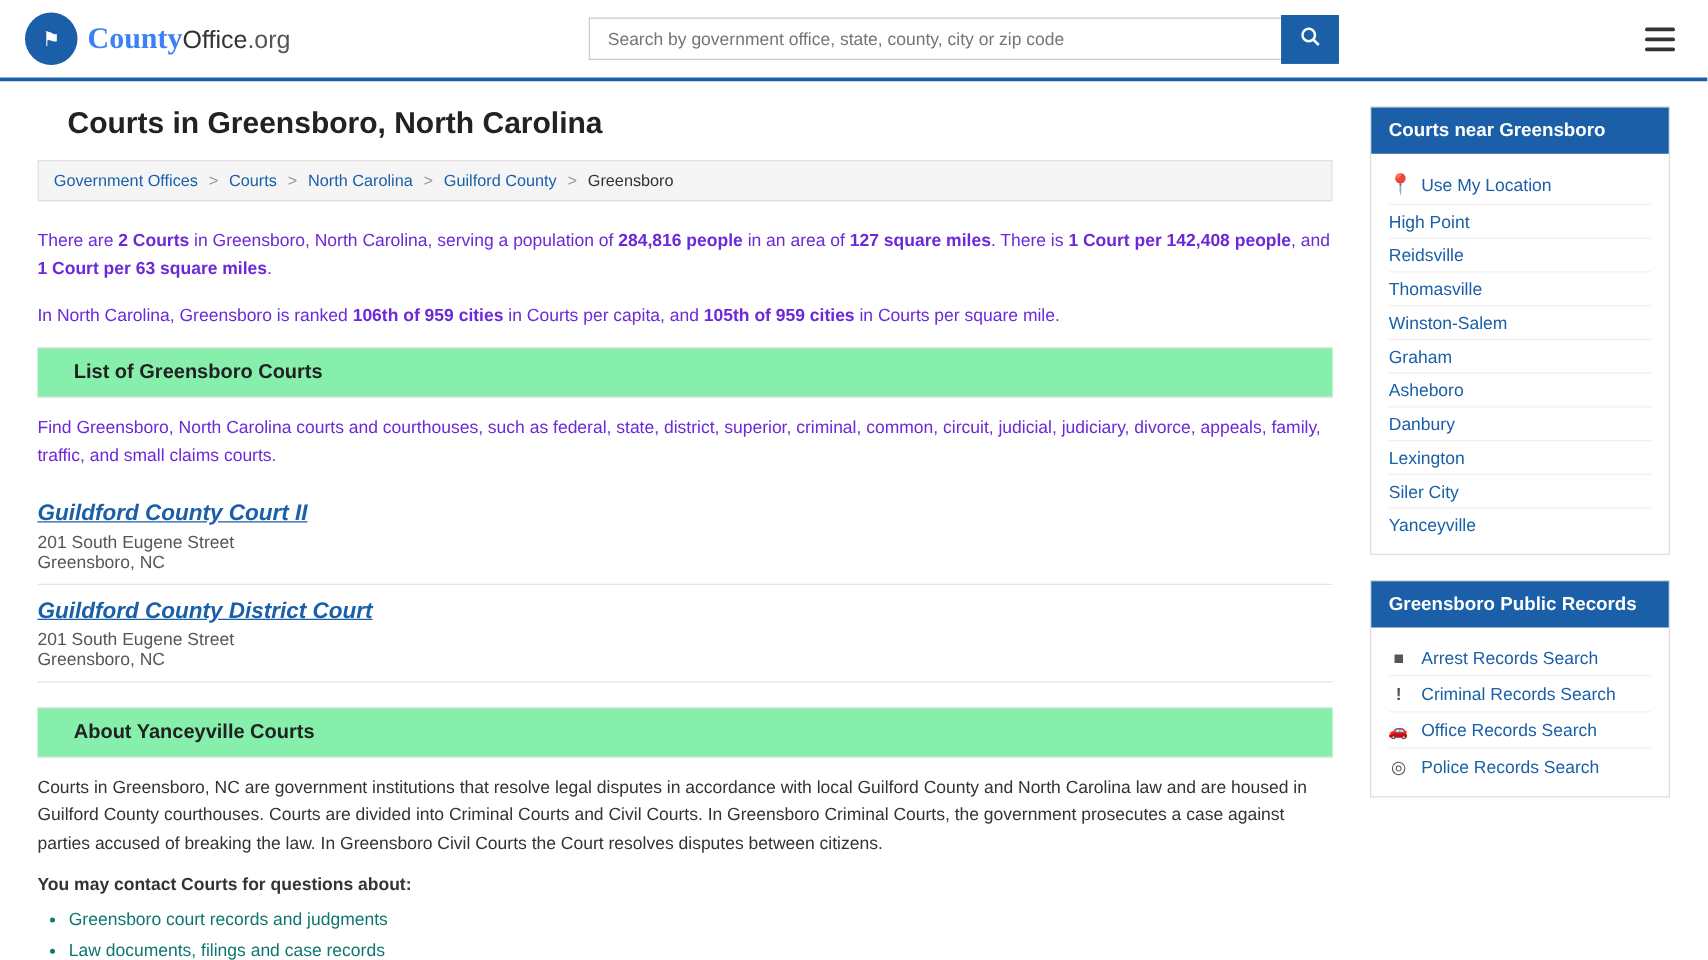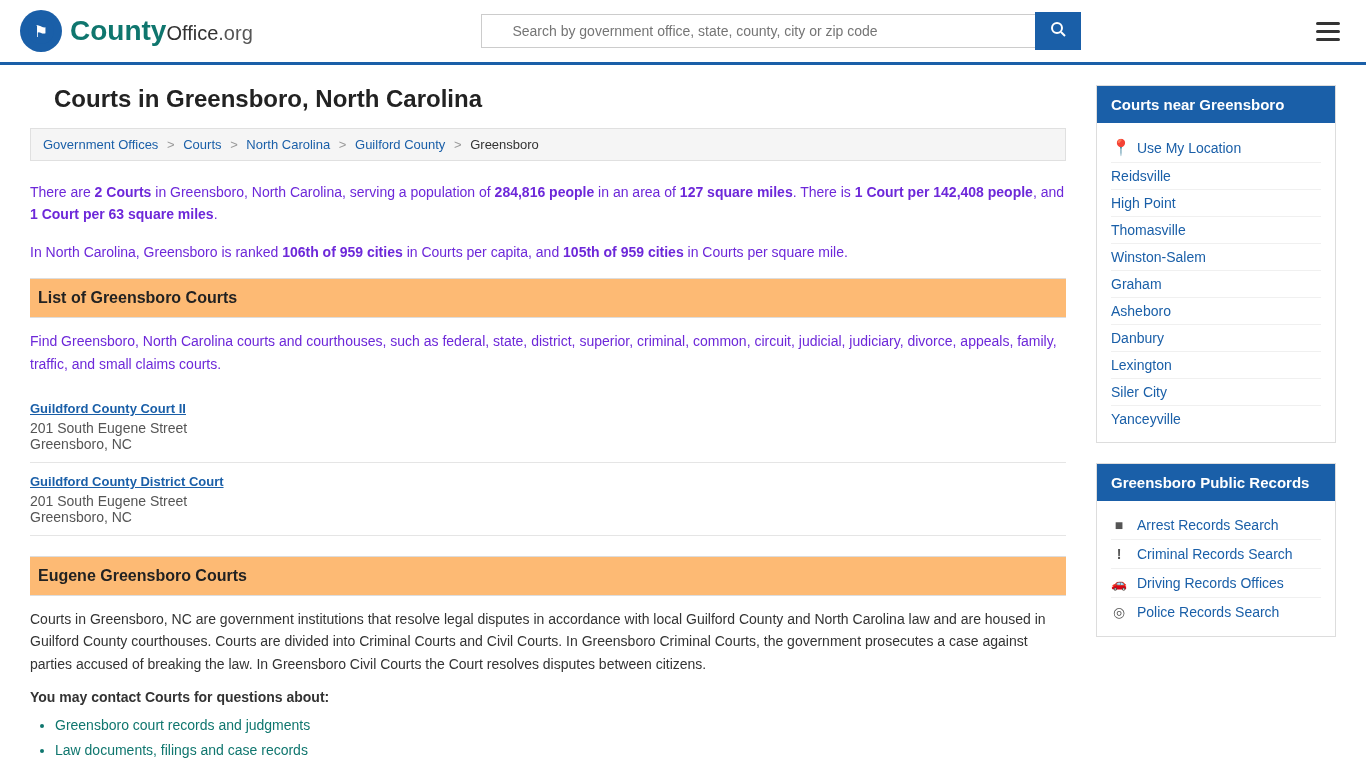--- a/index.html
+++ b/index.html
@@ -33,21 +33,21 @@
     .logo-org { color: #555; font-size: 13px; }
     .search-area {
       display: flex;
       align-items: center;
       flex: 1;
       max-width: 600px;
       margin: 0 30px;
     }
     .search-input {
       flex: 1;
-      padding: 8px 30px;
+      padding: 8px 14px;
       border: 1px solid #ccc;
       border-right: none;
       font-size: 14px;
       outline: none;
       color: #999;
     }
     .search-btn {
       background: #1a5fa8;
       border: 1px solid #1a5fa8;
       color: white;
@@ -112,42 +112,43 @@
     .description {
       font-size: 14px;
       line-height: 1.6;
       margin-bottom: 15px;
       color: #6d28d9;
     }
     .description strong { font-weight: bold; }
 
     
     .section-header {
-      background: #fdba74;
-      padding: 10px 8px;
+      background: #86efac;
+      padding: 10px 29px;
       font-size: 16px;
       font-weight: bold;
       color: #222;
       margin-bottom: 12px;
       margin-top: 10px;
       border-top: 1px solid #ddd;
       border-bottom: 1px solid #ddd;
     }
 
     
     .court-entry {
       padding: 10px 0;
       border-bottom: 1px solid #e5e5e5;
     }
     .court-entry:last-of-type { border-bottom: none; }
     .court-name-link {
       color: #1a5fa8;
       text-decoration: underline;
       font-weight: bold;
-      font-size: 13px;
+      font-size: 18px;
+      font-style: italic;
     }
     .court-details {
       display: flex;
       justify-content: space-between;
       margin-top: 4px;
       font-size: 14px;
       color: #555;
       flex-direction: column;
     }
 
@@ -235,21 +236,21 @@
 
 <header class="header">
   <div class="logo-area">
     <div class="logo-circle">
       <svg width="28" height="28" viewBox="0 0 28 28" fill="none">
         <circle cx="14" cy="14" r="13" fill="#1a5fa8"></circle>
         <text x="14" y="20" text-anchor="middle" fill="white" font-size="16" font-family="Arial">⚑</text>
       </svg>
     </div>
     <div>
-      <span style="font-size:28px; font-weight:bold; color:#0f766e;">County</span><span style="font-size:20px; color:#333;">Office</span><span class="logo-org" style="font-size:20px; color:#555;">.org</span>
+      <span style="font-size:24px; font-weight:bold; color:#3b82f6;font-family:Liberation Serif, serif;">County</span><span style="font-size:20px; color:#333;">Office</span><span class="logo-org" style="font-size:20px; color:#555;">.org</span>
     </div>
   </div>
   <div class="search-area">
     <input class="search-input" type="text" placeholder="Search by government office, state, county, city or zip code" style="">
     <button class="search-btn">
       <svg width="16" height="16" viewBox="0 0 16 16" fill="white">
         <circle cx="7" cy="7" r="5" stroke="white" stroke-width="2" fill="none"></circle>
         <line x1="11" y1="11" x2="15" y2="15" stroke="white" stroke-width="2"></line>
       </svg>
     </button>
@@ -297,42 +298,42 @@
     </div>
 
     <div class="court-entry">
       <a href="#" class="court-name-link">Guildford County District Court</a>
       <div class="court-details">
         <span>201 South Eugene Street</span>
         <span>Greensboro, NC</span>
       </div>
     </div>
 
-    <div class="section-header" style="margin-top:20px;">Eugene Greensboro Courts</div>
+    <div class="section-header" style="margin-top:20px;">About Yanceyville Courts</div>
     <p class="about-text">Courts in Greensboro, NC are government institutions that resolve legal disputes in accordance with local Guilford County and North Carolina law and are housed in Guilford County courthouses. Courts are divided into Criminal Courts and Civil Courts. In Greensboro Criminal Courts, the government prosecutes a case against parties accused of breaking the law. In Greensboro Civil Courts the Court resolves disputes between citizens.</p>
     <p class="contact-header">You may contact Courts for questions about:</p>
     <ul class="bullet-list">
       <li>Greensboro court records and judgments</li>
       <li>Law documents, filings and case records</li>
       <li>Appealing Greensboro court judgments</li>
     </ul>
 
   </div>
 
   <aside class="sidebar">
 
     <div class="sidebar-box">
       <div class="sidebar-title">Courts near Greensboro</div>
       <div class="sidebar-content">
         <a href="#" class="use-location">
           <span class="pin-icon">📍</span>
           <span>Use My Location</span>
         </a>
+        <a href="#" class="sidebar-link">High Point</a>
         <a href="#" class="sidebar-link">Reidsville</a>
-        <a href="#" class="sidebar-link">High Point</a>
         <a href="#" class="sidebar-link">Thomasville</a>
         <a href="#" class="sidebar-link">Winston-Salem</a>
         <a href="#" class="sidebar-link">Graham</a>
         <a href="#" class="sidebar-link">Asheboro</a>
         <a href="#" class="sidebar-link">Danbury</a>
         <a href="#" class="sidebar-link">Lexington</a>
         <a href="#" class="sidebar-link">Siler City</a>
         <a href="#" class="sidebar-link">Yanceyville</a>
       </div>
     </div>
@@ -343,21 +344,21 @@
         <a href="#" class="public-records-link">
           <span class="record-icon" style="color:#555;">■</span>
           <span>Arrest Records Search</span>
         </a>
         <a href="#" class="public-records-link">
           <span class="record-icon" style="color:#555; font-weight:bold;">!</span>
           <span>Criminal Records Search</span>
         </a>
         <a href="#" class="public-records-link">
           <span class="record-icon" style="font-size:13px;">🚗</span>
-          <span>Driving Records Offices</span>
+          <span>Office Records Search</span>
         </a>
         <a href="#" class="public-records-link">
           <span class="record-icon" style="color:#555;">◎</span>
           <span>Police Records Search</span>
         </a>
       </div>
     </div>
 
   </aside>
 </div>

